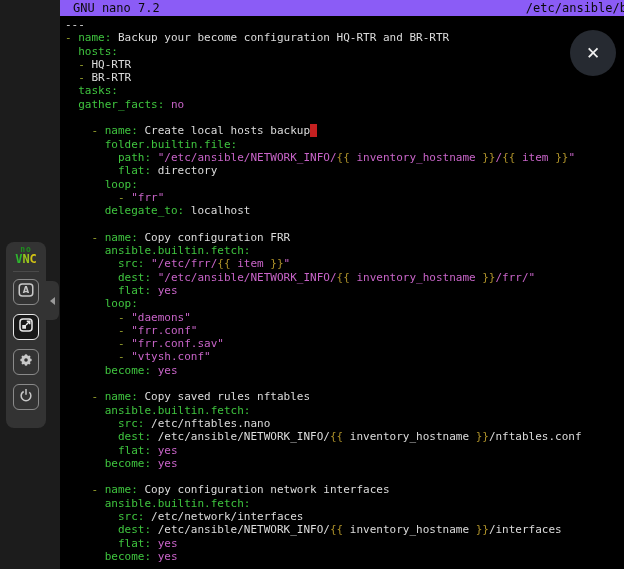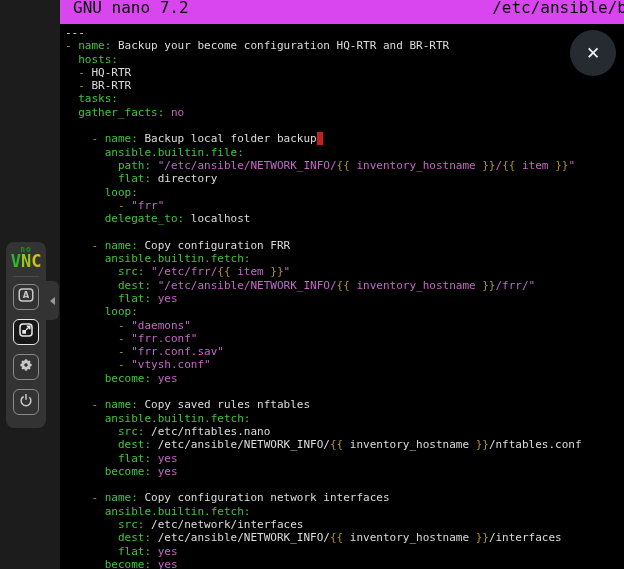--- a/index.html
+++ b/index.html
@@ -8,41 +8,41 @@
 
   
   .vnc-strip { position:absolute; left:0; top:0; width:60px; height:569px; background:#1c1c1c; }
   .control-panel {
     position:absolute; left:6px; top:242px; width:40px; height:186px;
     background:#333333; border-radius:8px; display:flex; flex-direction:column;
     align-items:center; padding-top:4px;
   }
   .logo { text-align:center; line-height:1; font-weight:bold; font-family:"DejaVu Sans Mono", monospace; }
   .logo .logo-top { display:block; font-size:8px; letter-spacing:1px; color:#1d8f1d; }
-  .logo .logo-main { display:block; font-size:17px; letter-spacing:0px; margin-top:-1px; }
+  .logo .logo-main { display:block; font-size:12px; letter-spacing:0px; margin-top:-1px; }
   .logo-v { color:#2eb82e; } .logo-n { color:#9ac41c; } .logo-c { color:#d2c214; }
   .panel-divider { width:26px; height:1px; background:#222; border-bottom:1px solid #4a4a4a; margin:6px 0 7px 0; }
   .vnc-btn {
     width:26px; height:26px; border:1px solid #8a8a8a; border-radius:6px;
     display:flex; align-items:center; justify-content:center; margin-bottom:9px;
     background:transparent; cursor:pointer;
   }
   .vnc-btn.active { background:#181818; border-color:#e8e8e8; }
   .handle {
     position:absolute; left:46px; top:281px; width:13px; height:39px;
     background:#333333; border-radius:0 6px 6px 0;
     display:flex; align-items:center; justify-content:center;
   }
   .handle-arrow { width:0; height:0; border-top:4px solid transparent; border-bottom:4px solid transparent; border-right:5px solid #9a9a9a; }
 
   
   .terminal { position:absolute; left:60px; top:0; width:564px; height:569px; background:#000; overflow:hidden; }
   .titlebar {
-    height:24px; background:#d946ef; color:#0a0a0a;
-    font-size:16px; line-height:16px; white-space:nowrap; overflow:hidden; position:relative;
+    height:16px; background:#8b5cf6; color:#0a0a0a;
+    font-size:12px; line-height:16px; white-space:nowrap; overflow:hidden; position:relative;
   }
   .titlebar .t-left { position:absolute; left:13px; }
   .titlebar .t-right { position:absolute; right:-3px; }
 
   .editor { padding:2px 0 0 5px; font-size:11px; line-height:13.3px; }
   .line { height:13.3px; white-space:pre; }
   .tok-text  { color:#dcdcdc; }
   .tok-key   { color:#3fc53f;margin-top:32px; }
   .tok-dash  { color:#9aa42e; }
   .tok-str   { color:#c864c8; }
@@ -129,22 +129,22 @@
   </div>
   <div class="editor">
       <div class="line"><span class="tok-text">---</span></div>
       <div class="line"><span class="tok-dash">- </span><span class="tok-key">name:</span><span class="tok-text"> Backup your become configuration HQ-RTR and BR-RTR</span></div>
       <div class="line"><span class="tok-text">  </span><span class="tok-key">hosts:</span></div>
       <div class="line"><span class="tok-text">  </span><span class="tok-dash">- </span><span class="tok-text">HQ-RTR</span></div>
       <div class="line"><span class="tok-text">  </span><span class="tok-dash">- </span><span class="tok-text">BR-RTR</span></div>
       <div class="line"><span class="tok-text">  </span><span class="tok-key">tasks:</span></div>
       <div class="line"><span class="tok-text">  </span><span class="tok-key">gather_facts:</span><span class="tok-text"> </span><span class="tok-val">no</span></div>
       <div class="line"></div>
-      <div class="line"><span class="tok-text">    </span><span class="tok-dash">- </span><span class="tok-key">name:</span><span class="tok-text"> Backup local folder backup</span><span class="tok-cursor"> </span></div>
-      <div class="line"><span class="tok-text">      </span><span class="tok-key">ansible.builtin.file:</span></div>
+      <div class="line"><span class="tok-text">    </span><span class="tok-dash">- </span><span class="tok-key">name:</span><span class="tok-text"> Create local hosts backup</span><span class="tok-cursor"> </span></div>
+      <div class="line"><span class="tok-text">      </span><span class="tok-key">folder.builtin.file:</span></div>
       <div class="line"><span class="tok-text">        </span><span class="tok-key">path:</span><span class="tok-text"> </span><span class="tok-str">"/etc/ansible/NETWORK_INFO/</span><span class="tok-jinja">{{</span><span class="tok-str"> inventory_hostname </span><span class="tok-jinja">}}</span><span class="tok-str">/</span><span class="tok-jinja">{{</span><span class="tok-str"> item </span><span class="tok-jinja">}}</span><span class="tok-str">"</span></div>
       <div class="line"><span class="tok-text">        </span><span class="tok-key">flat:</span><span class="tok-text"> directory</span></div>
       <div class="line"><span class="tok-text">      </span><span class="tok-key">loop:</span></div>
       <div class="line"><span class="tok-text">        </span><span class="tok-dash">- </span><span class="tok-str">"frr"</span></div>
       <div class="line"><span class="tok-text">      </span><span class="tok-key">delegate_to:</span><span class="tok-text"> localhost</span></div>
       <div class="line"></div>
       <div class="line"><span class="tok-text">    </span><span class="tok-dash">- </span><span class="tok-key">name:</span><span class="tok-text"> Copy configuration FRR</span></div>
       <div class="line"><span class="tok-text">      </span><span class="tok-key">ansible.builtin.fetch:</span></div>
       <div class="line"><span class="tok-text">        </span><span class="tok-key">src:</span><span class="tok-text"> </span><span class="tok-str">"/etc/frr/</span><span class="tok-jinja">{{</span><span class="tok-str"> item </span><span class="tok-jinja">}}</span><span class="tok-str">"</span></div>
       <div class="line"><span class="tok-text">        </span><span class="tok-key">dest:</span><span class="tok-text"> </span><span class="tok-str">"/etc/ansible/NETWORK_INFO/</span><span class="tok-jinja">{{</span><span class="tok-str"> inventory_hostname </span><span class="tok-jinja">}}</span><span class="tok-str">/frr/"</span></div>

